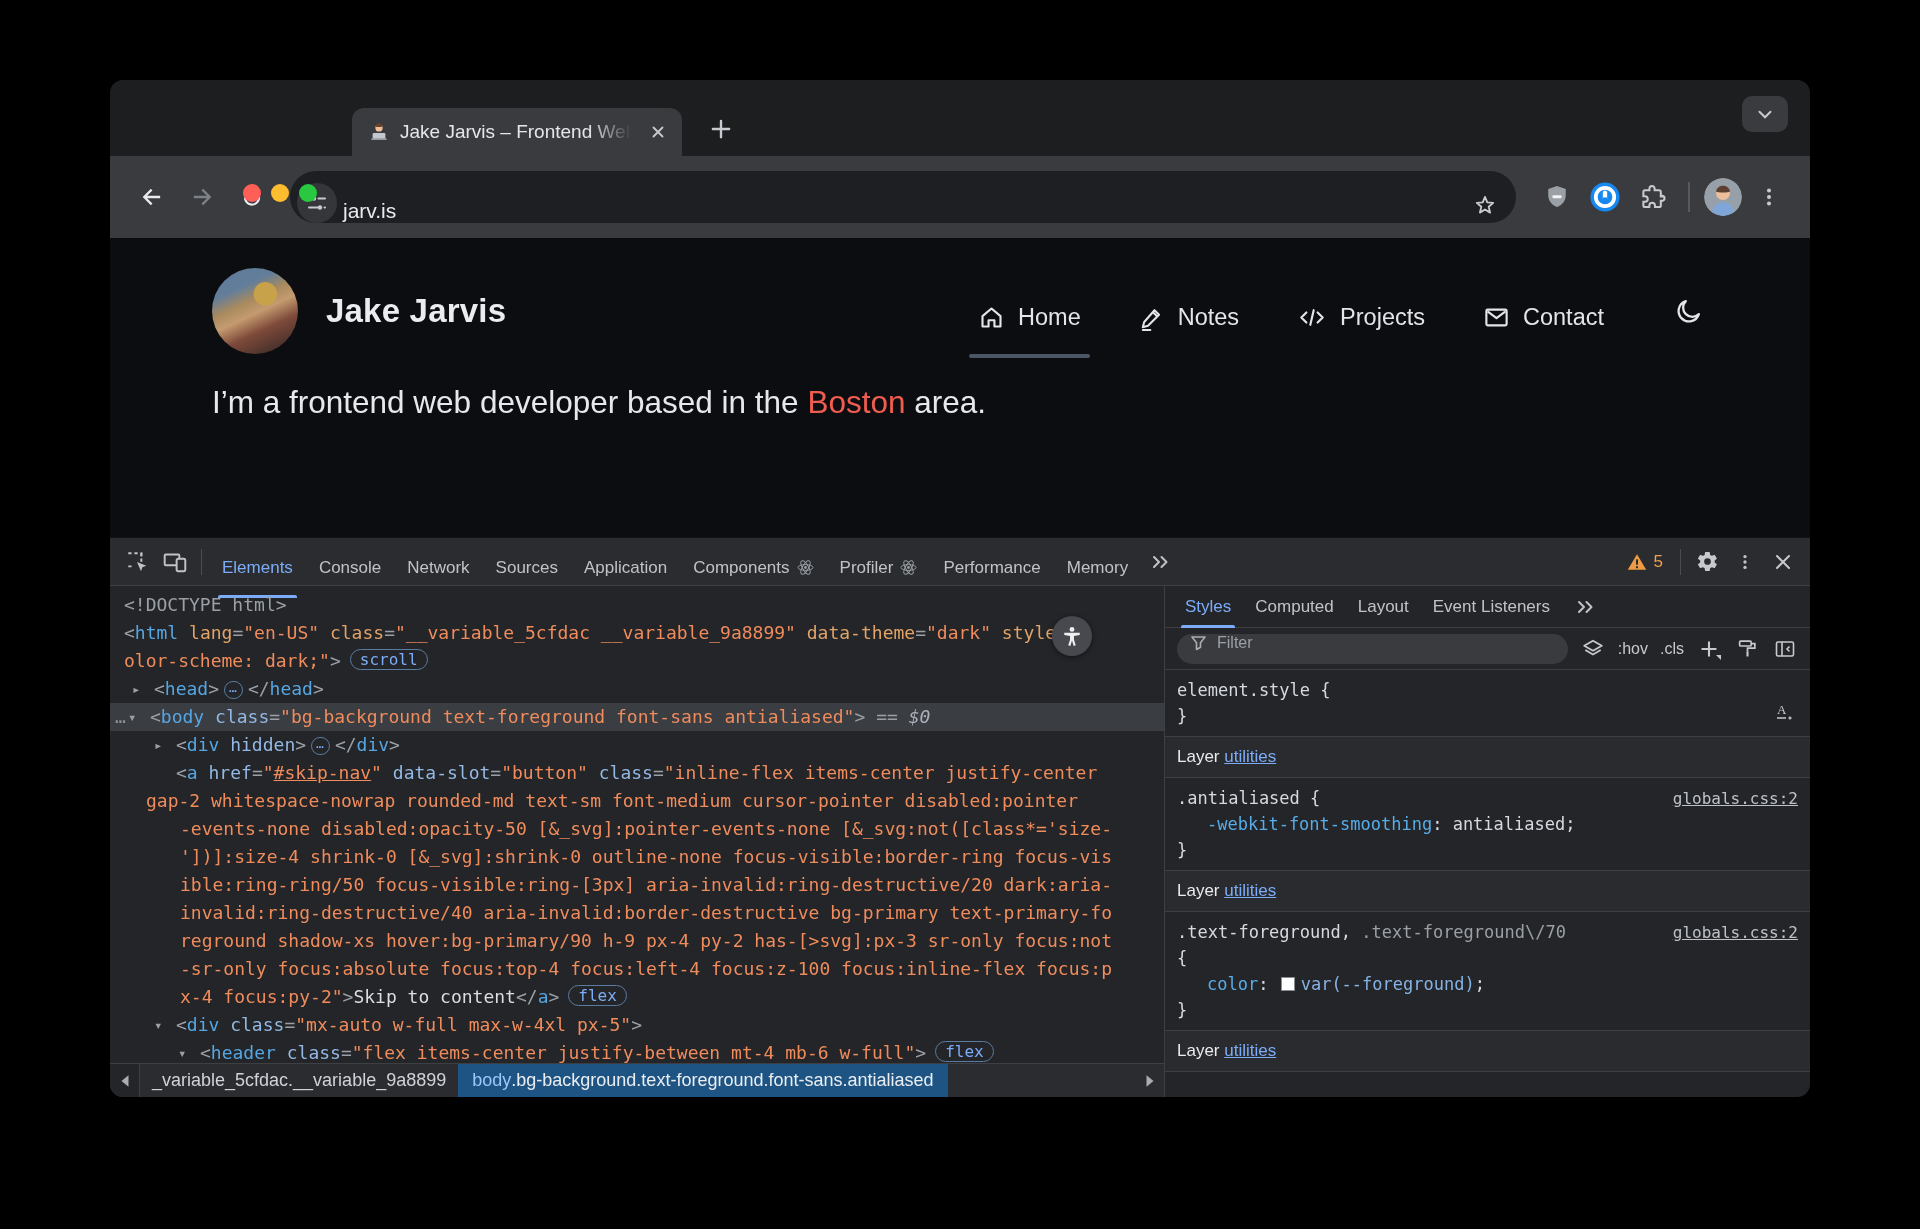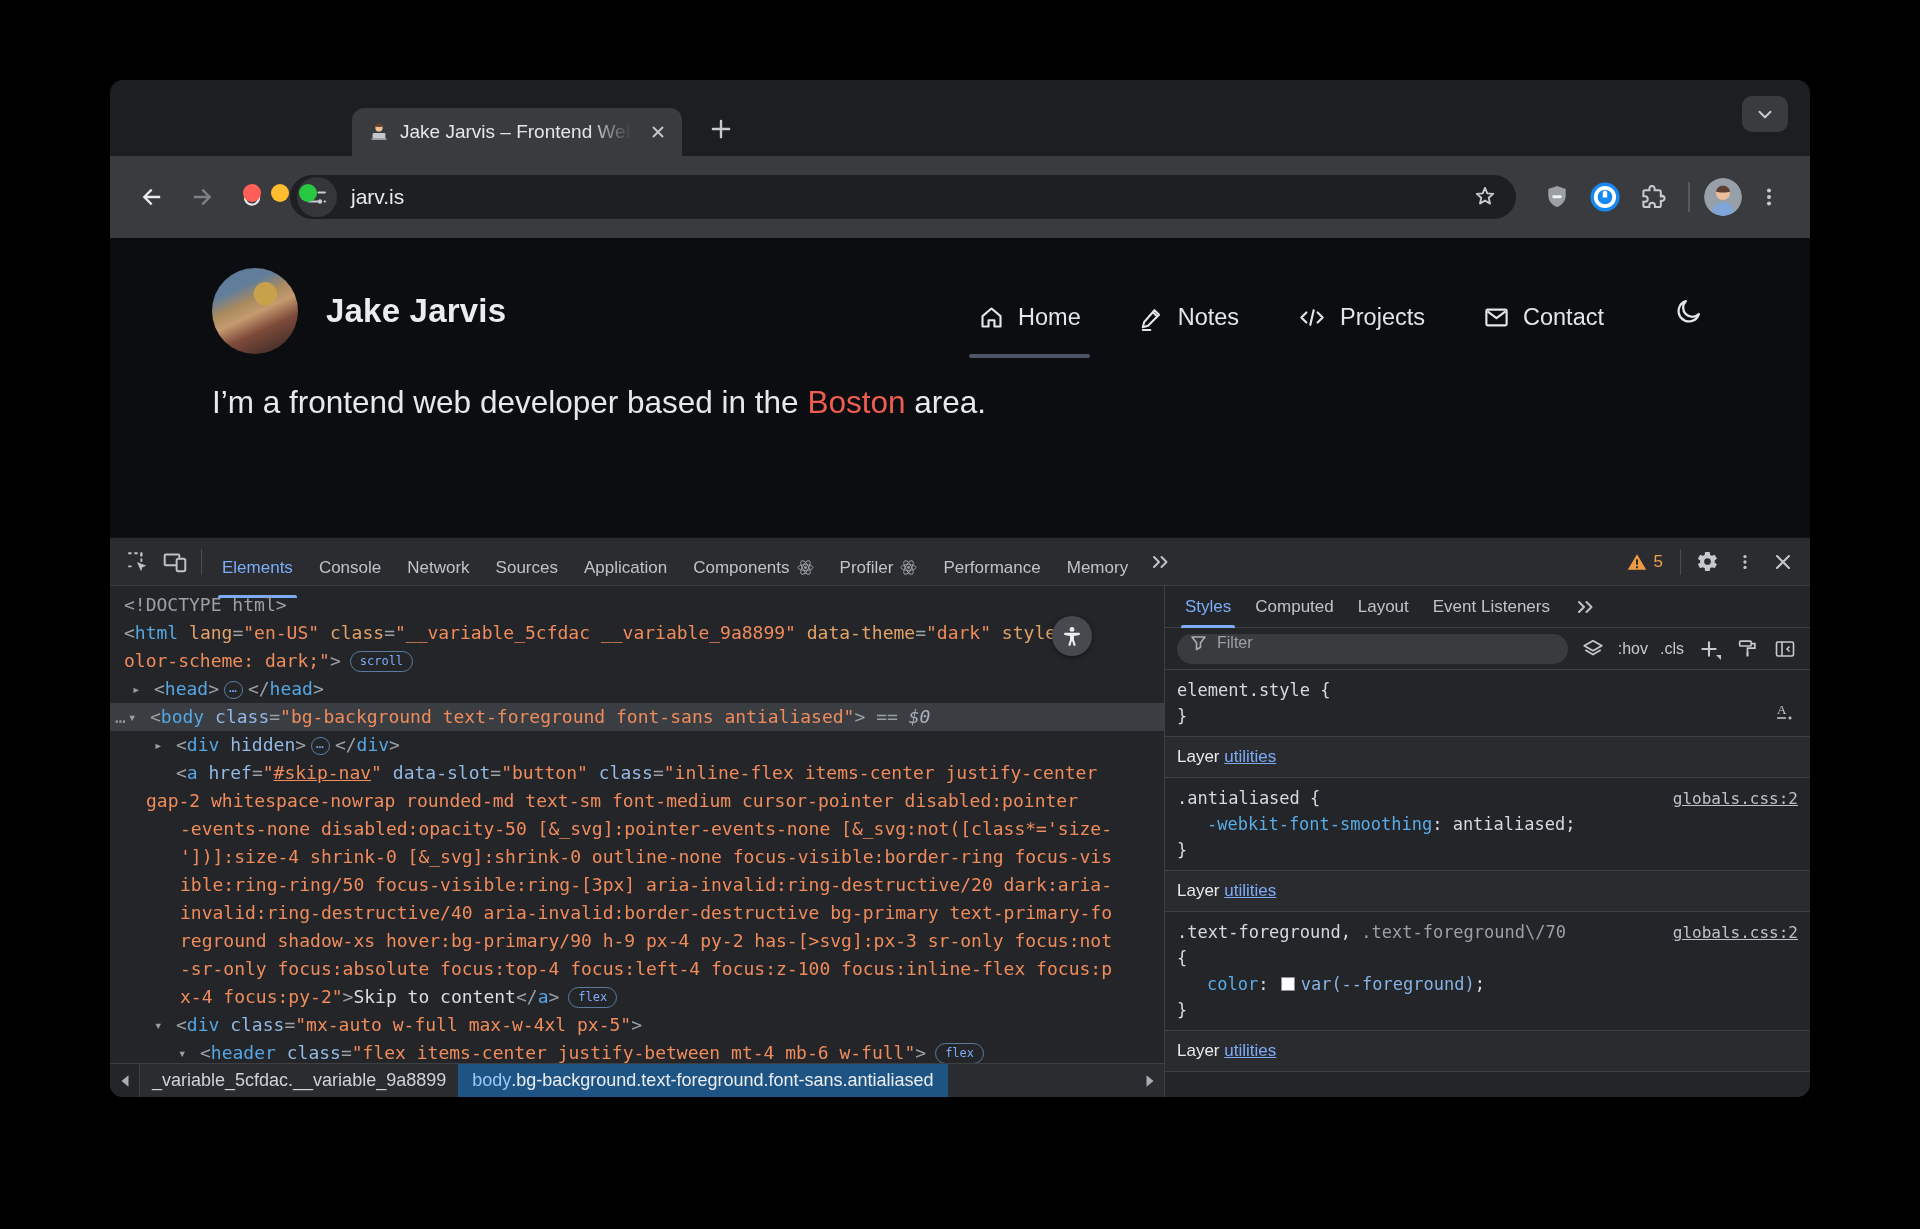--- a/index.html
+++ b/index.html
@@ -25,22 +25,22 @@
        -webkit-mask-image:linear-gradient(90deg,#000 80%,transparent 98%);
        mask-image:linear-gradient(90deg,#000 80%,transparent 98%);}
   .tab-close{width:24px;height:24px;display:grid;place-items:center;border-radius:6px;flex:none;}
   .newtab{position:absolute;left:594px;bottom:10px;width:34px;height:34px;display:grid;place-items:center;border-radius:8px;}
   .chevbtn{position:absolute;right:22px;top:16px;width:46px;height:36px;border-radius:10px;
        background:#3A3B3E;display:grid;place-items:center;}
 
   
   .toolbar{height:82px;background:#3A3B3E;display:flex;align-items:center;padding:0 20px;gap:6px;flex:none;}
   .nav-btn{width:44px;height:44px;display:grid;place-items:center;border-radius:50%;flex:none;}
-  .urlbar{flex:1;height:44px;border-radius:26px;background:#1E1F22;display:flex;align-items:center;
-       padding:0 14px 0 7px;margin:0 14px 0 10px;gap:14px;min-width:0;}
+  .urlbar{flex:1;height:52px;border-radius:26px;background:#1E1F22;display:flex;align-items:flex-end;
+       padding:0 14px 0 7px;margin:0 14px 0 10px;gap:6px;min-width:0;}
   .tune-circ{width:40px;height:40px;border-radius:50%;background:#35363A;display:grid;place-items:center;flex:none;}
   .url-text{flex:1;font-size:21px;color:#E8EAED;}
   .tb-ic{width:42px;height:42px;display:grid;place-items:center;flex:none;}
   .sep-v{width:2px;height:30px;background:#57595E;margin:0 8px;flex:none;}
   .avatar-btn{width:38px;height:38px;border-radius:50%;overflow:hidden;flex:none;}
 
   
   .page{flex:1;background:#0C0D10;padding:0 102px;overflow:hidden;position:relative;}
   .site-header{display:flex;justify-content:space-between;align-items:center;padding-top:30px;}
   .brand{display:flex;align-items:center;gap:28px;}
@@ -75,21 +75,21 @@
   
   .tree{flex:1;overflow:hidden;position:relative;padding-top:5px;
         font-family:"DejaVu Sans Mono",monospace;font-size:18px;line-height:28px;}
   .code-line{position:relative;white-space:pre;color:#9AA0A6;height:28px;}
   .code-line.sel{background:#3A3D42;}
   .gut{position:absolute;top:0;font-size:14px;color:#9AA0A6;line-height:28px;}
   .gut-dots{position:absolute;left:5px;top:0;color:#8A8F96;letter-spacing:1px;}
   .tk-g{color:#9AA0A6;} .tk-tag{color:#55A6E3;} .tk-an{color:#93B9E4;} .tk-aw{color:#E2A368;}
   .tk-v{color:#F08C5C;} .tk-vu{color:#F08C5C;text-decoration:underline;}
   .tk-t{color:#DADDE2;} .tk-eq{color:#9AA0A6;} .tk-d0{color:#ABB0BA;font-style:italic;}
-  .code-badge{display:inline-block;font-size:12px;line-height:19px;padding:0 9px;border:1.5px solid #5A7CA0;
+  .code-badge{display:inline-block;font-size:16px;line-height:19px;padding:0 9px;border:1.5px solid #5A7CA0;
        border-radius:12px;color:#7CACF8;margin-left:9px;vertical-align:2px;font-family:"DejaVu Sans Mono",monospace;}
   .ell-badge{display:inline-block;font-size:13px;line-height:11px;padding:0 4px 5px;border:1.5px solid #5A7CA0;
        border-radius:9px;color:#7CACF8;margin:0 5px;vertical-align:3px;letter-spacing:1px;}
   .a11y-btn{position:absolute;left:942px;top:30px;width:40px;height:40px;border-radius:50%;background:#47494E;
        box-shadow:0 1px 5px rgba(0,0,0,.5);display:grid;place-items:center;z-index:3;}
 
   
   .crumbs{height:34px;flex:none;background:#2B2C2F;border-top:1px solid #3E3F43;display:flex;align-items:stretch;
        font-size:18px;overflow:hidden;}
   .crumb-nav{width:30px;display:grid;place-items:center;background:#242528;border-right:1px solid #3E3F43;flex:none;}

